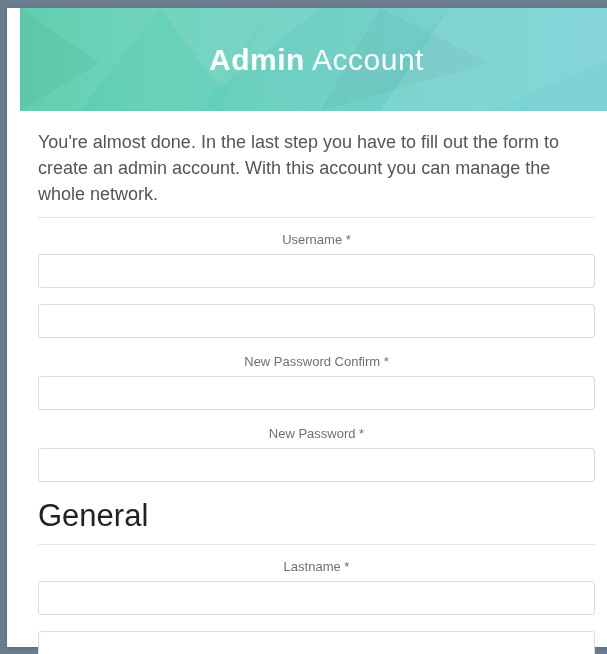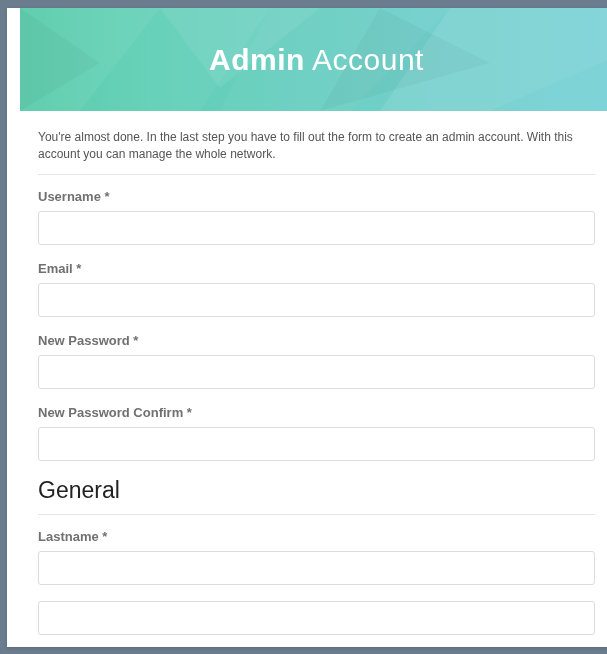--- a/index.html
+++ b/index.html
@@ -49,54 +49,55 @@
     color: #ffffff;
     letter-spacing: 0.5px;
   }
   .hero h1 .b {
     font-weight: 700;
   }
   .content {
     padding: 18px 18px 10px 18px;
   }
   .intro {
-    font-size: 12px;
+    font-size: 18px;
     line-height: 1.45;
     color: #555555;
     margin: 0 0 8px 0;
   }
   .divider {
     border: 0;
     border-top: 1px solid #e6e6e6;
     margin: 10px 0 14px 0;
   }
   .field-block {
     margin-bottom: 16px;
   }
   label.form-label {
     display: block;
     font-size: 13px;
-    font-weight: 700;
+    font-weight: 400;
     color: #707070;
     margin-bottom: 7px;
+    text-align: center;
   }
   input.text-input {
     box-sizing: border-box;
     display: block;
     width: 100%;
     height: 34px;
     background: #ffffff;
     border: 1px solid #dcdcdc;
     border-radius: 3px;
     padding: 6px 10px;
     font-size: 14px;
     color: #555;
   }
   .section-heading {
-    font-size: 23px;
+    font-size: 31px;
     font-weight: 400;
     color: #222;
     margin: 2px 0 3px 0;
   }
 </style>
 </head>
 <body>
 
 <div class="outer-wrap">
   <div class="panel">
@@ -121,31 +122,30 @@
     <div class="content">
       <p class="intro">You're almost done. In the last step you have to fill out the form to create an admin account. With this account you can manage the whole network.</p>
       <hr class="divider">
 
       <div class="field-block">
         <label class="form-label">Username *</label>
         <input type="text" class="text-input" value="" style="">
       </div>
 
       <div class="field-block">
-        <label class="form-label">Email *</label>
         <input type="text" class="text-input" value="" style="">
       </div>
 
       <div class="field-block">
-        <label class="form-label">New Password *</label>
+        <label class="form-label">New Password Confirm *</label>
         <input type="password" class="text-input" value="" style="">
       </div>
 
       <div class="field-block">
-        <label class="form-label">New Password Confirm *</label>
+        <label class="form-label">New Password *</label>
         <input type="password" class="text-input" value="" style="">
       </div>
 
       <div class="section-heading">General</div>
       <hr class="divider">
 
       <div class="field-block">
         <label class="form-label">Lastname *</label>
         <input type="text" class="text-input" value="" style="">
       </div>

